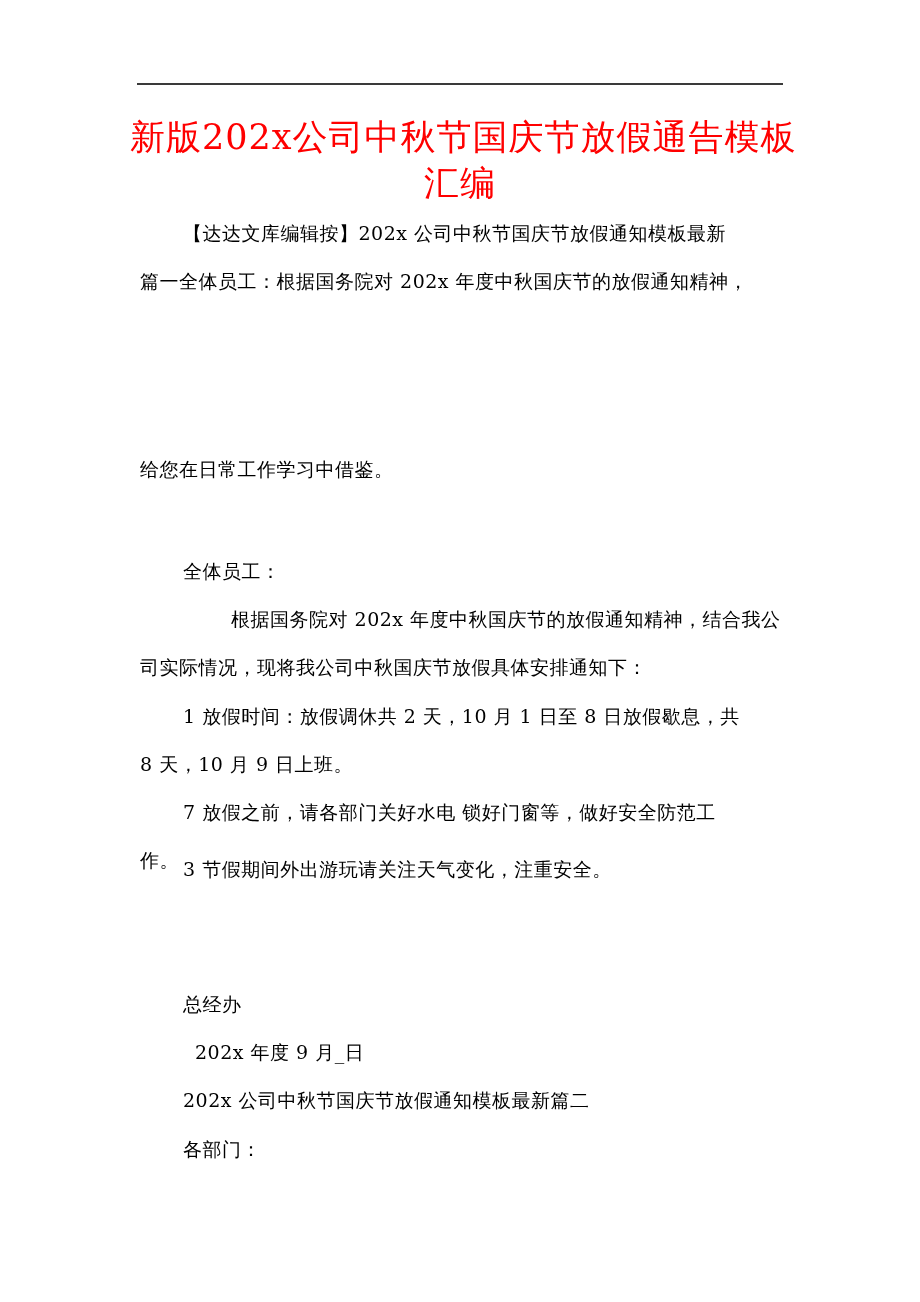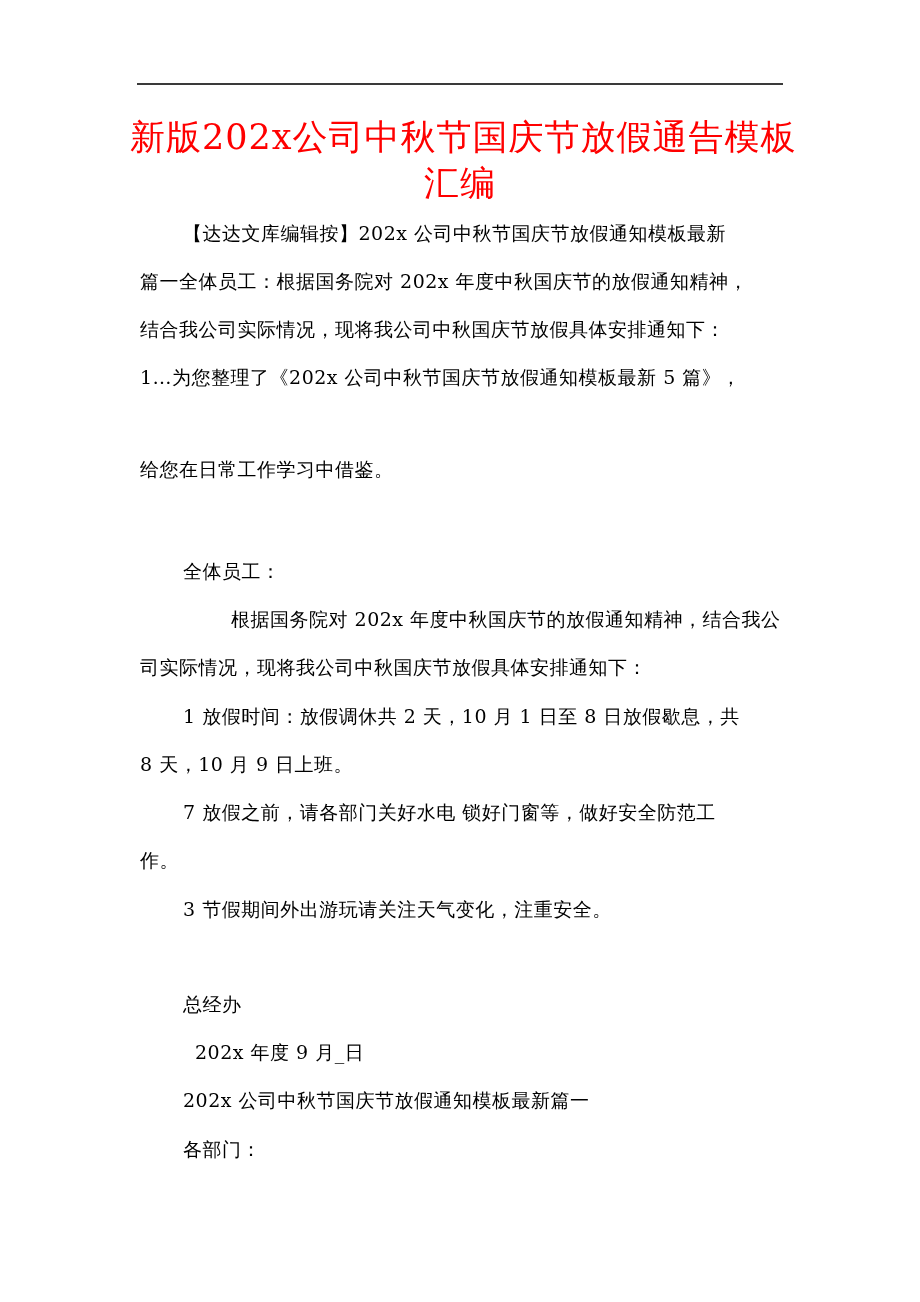--- a/index.html
+++ b/index.html
@@ -59,35 +59,33 @@
 
 <div class="page">
 
   <div class="header-rule"></div>
 
   <div class="title l1">新版202x公司中秋节国庆节放假通告模板</div>
   <div class="title l2">汇编</div>
 
   <div class="line indent" style="top:220px;">【达达文库编辑按】202x 公司中秋节国庆节放假通知模板最新</div>
   <div class="line flush" style="top:268px;">篇一全体员工：根据国务院对 202x 年度中秋国庆节的放假通知精神，</div>
-  <div class="line flush" style="top:316px;">结合我公司实际情况，现将我公司中秋国庆节放假具体安排通知下：</div>
-  <div class="line flush" style="top:364px;">1…为您整理了《202x 公司中秋节国庆节放假通知模板最新 5 篇》，</div>
   <div class="line flush" style="top:412px;margin-top:44px;">给您在日常工作学习中借鉴。</div>
 
   <div class="line indent" style="top:558px;">全体员工：</div>
   <div class="line indent" style="top:606px;margin-left:48px;">根据国务院对 202x 年度中秋国庆节的放假通知精神，结合我公</div>
   <div class="line flush" style="top:654px;">司实际情况，现将我公司中秋国庆节放假具体安排通知下：</div>
 
   <div class="line indent" style="top:703px;">1  放假时间：放假调休共 2 天，10 月 1 日至 8 日放假歇息，共</div>
   <div class="line flush" style="top:751px;">8 天，10 月 9 日上班。</div>
 
   <div class="line indent" style="top:799px;">7  放假之前，请各部门关好水电  锁好门窗等，做好安全防范工</div>
   <div class="line flush" style="top:847px;">作。</div>
 
-  <div class="line indent" style="top:896px;">3  节假期间外出游玩请关注天气变化，注重安全。</div>
+  <div class="line indent" style="top:856px;">3  节假期间外出游玩请关注天气变化，注重安全。</div>
 
   <div class="line indent" style="top:991px;">总经办</div>
   <div class="line indent" style="top:1039px;margin-left:12px;">202x 年度 9 月_日</div>
 
-  <div class="line indent" style="top:1087px;">202x 公司中秋节国庆节放假通知模板最新篇一</div>
+  <div class="line indent" style="top:1087px;">202x 公司中秋节国庆节放假通知模板最新篇二</div>
   <div class="line indent" style="top:1136px;">各部门：</div>
 
 </div>
 
 </body></html>

